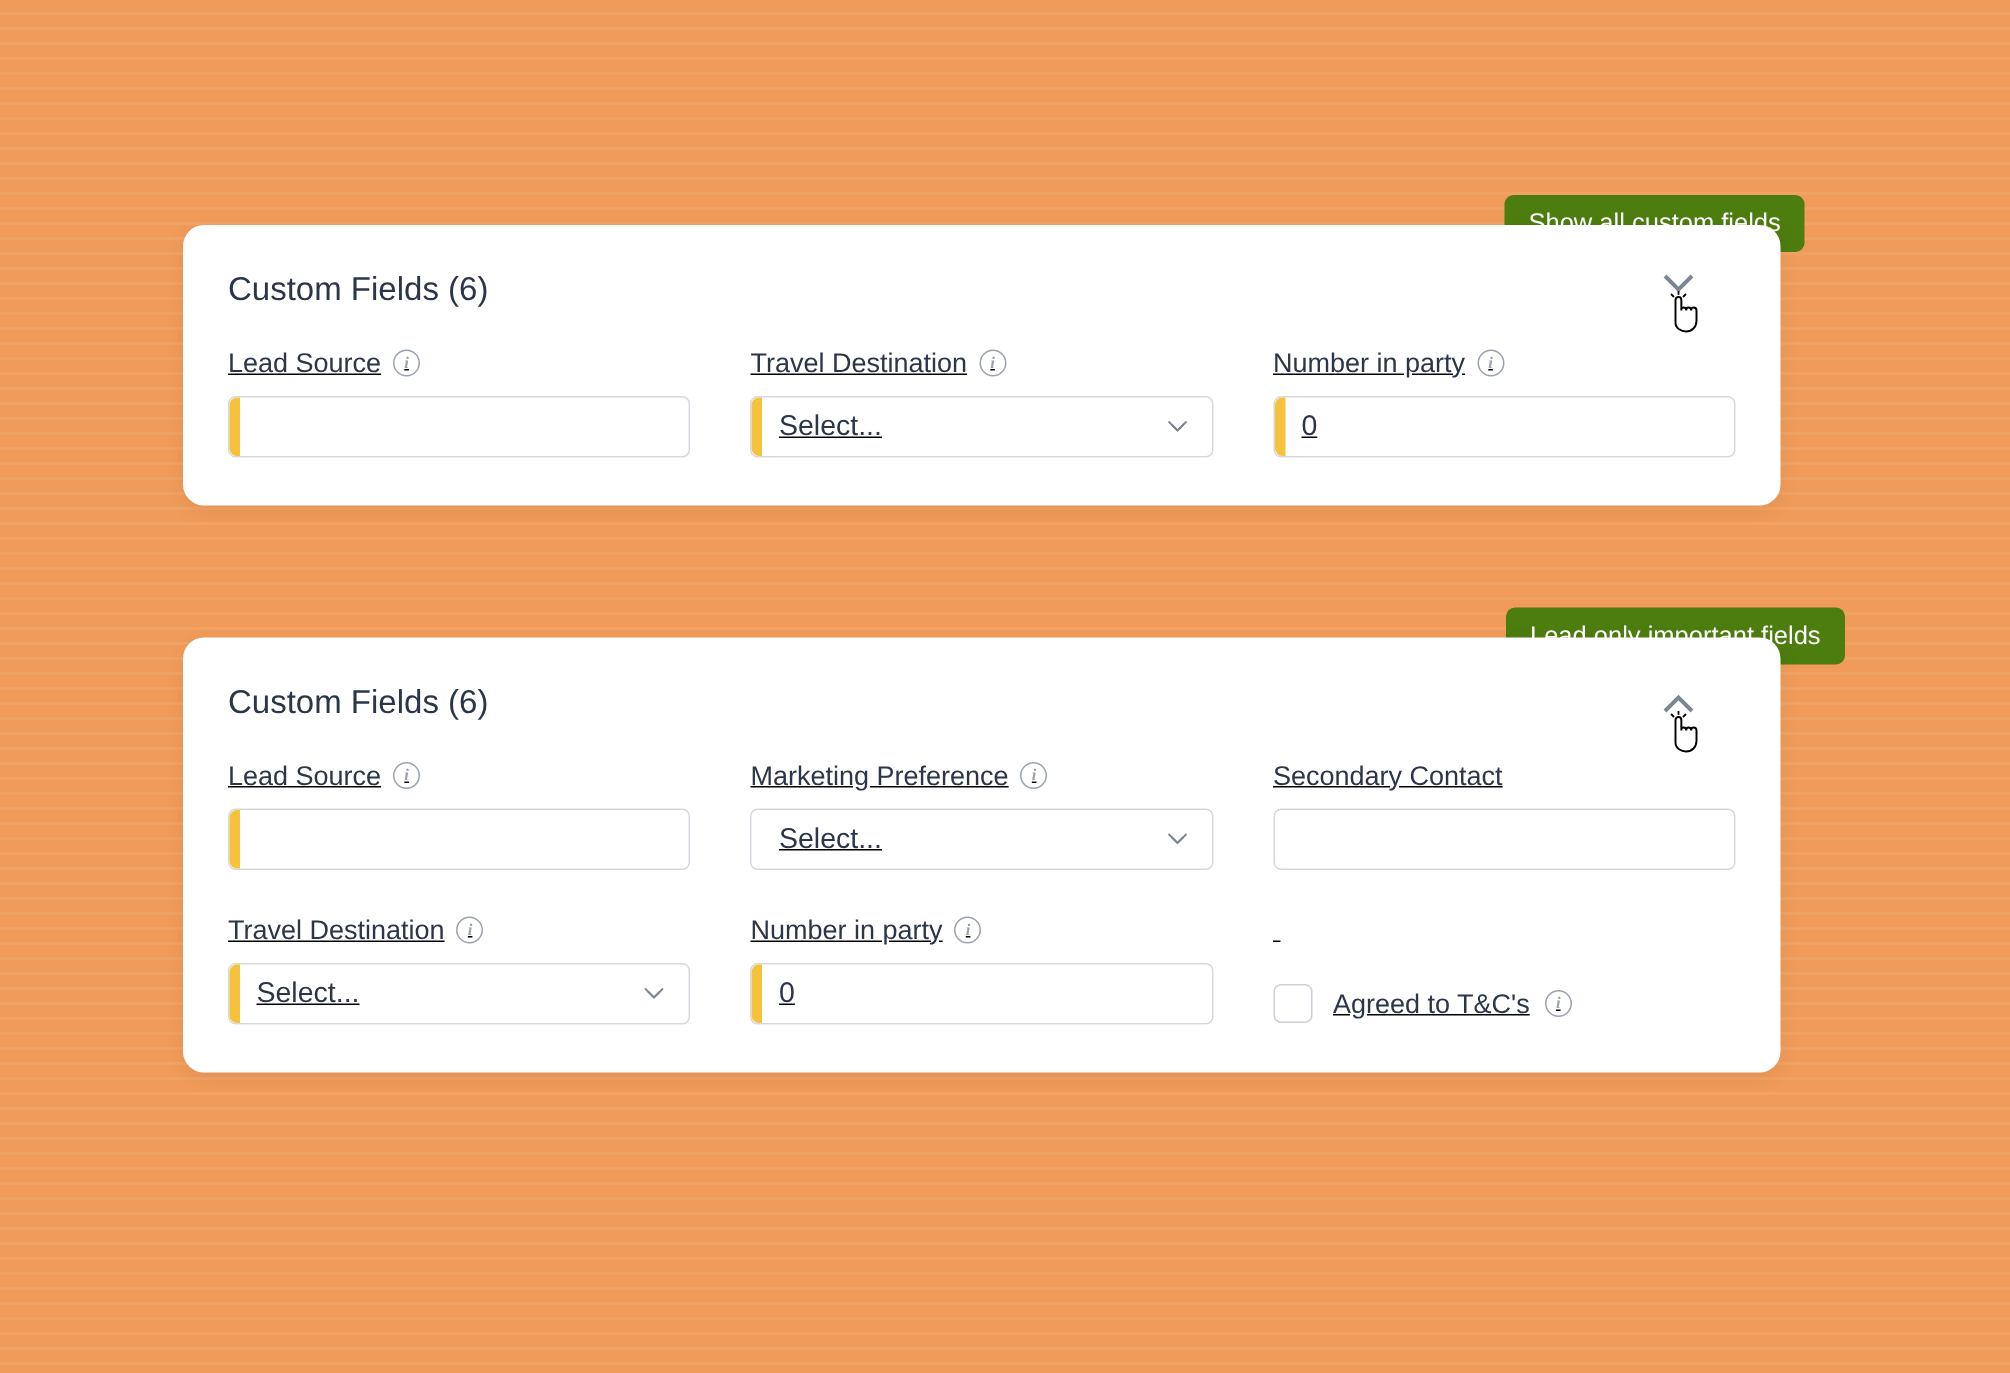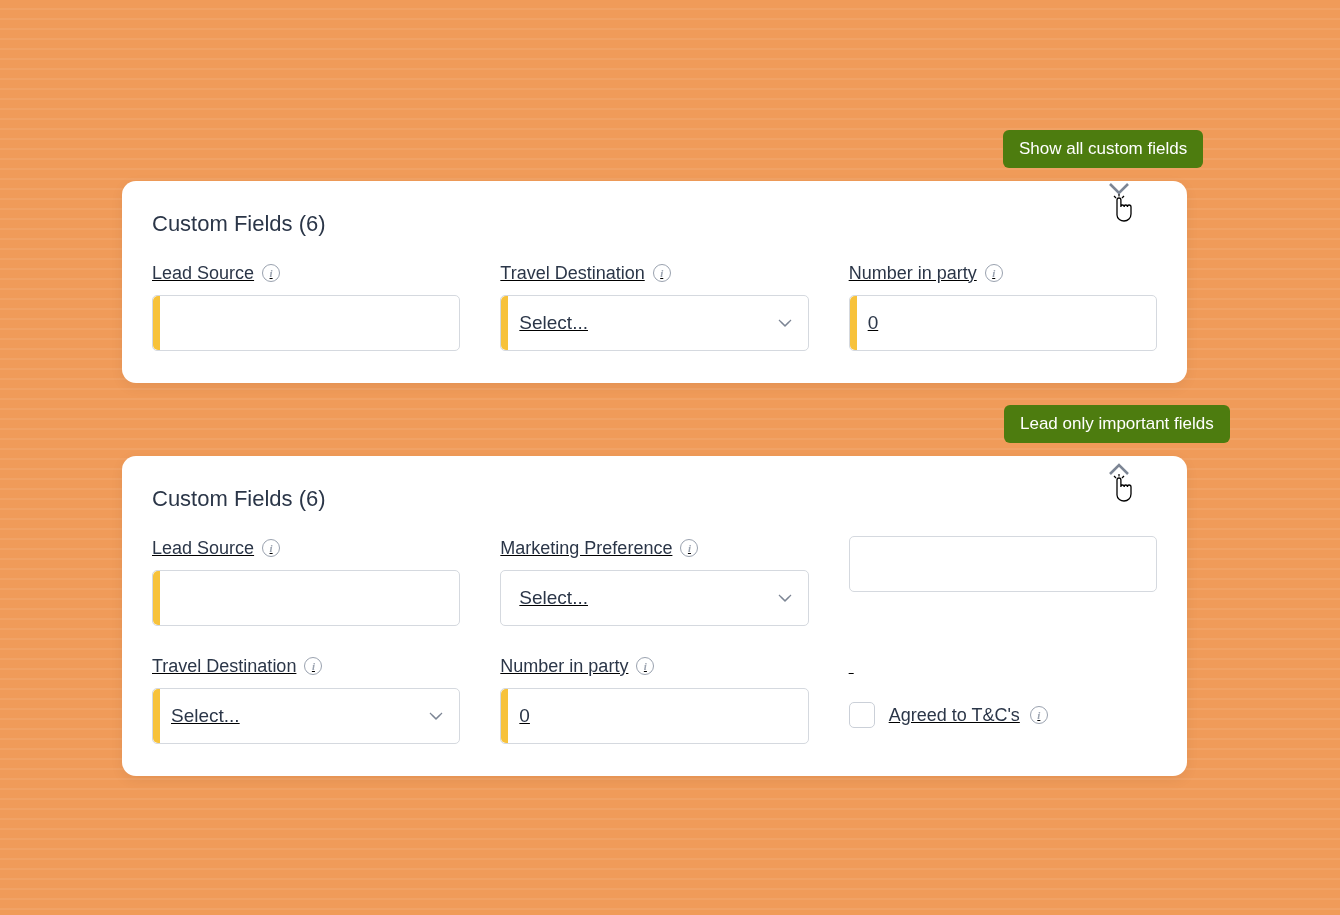--- a/index.html
+++ b/index.html
@@ -23,21 +23,20 @@
     pointer-events: none;
   }
   .panel {
     position: absolute;
     left: 122px;
     width: 1065px;
     background: #fff;
     border-radius: 14px;
     box-shadow: 0 4px 14px rgba(0,0,0,0.06);
     padding: 30px 30px 32px 30px;
-    margin-top: 31px;
   }
   #panel-1 { top: 150px; }
   #panel-2 { top: 425px; }
   .panel-title {
     font-size: 22px;
     font-weight: 500;
     color: #2B3648;
     margin-bottom: 24px;
   }
   .fields-row {
@@ -64,21 +63,21 @@
     align-items: center;
     justify-content: center;
     font-size: 11px;
     font-weight: 700;
     color: #9AA2AF;
     font-family: Georgia, serif;
     font-style: italic;
   }
   .input-wrap {
     position: relative;
-    height: 56px;
+    height: 41px;
     border: 1px solid #D5D9DF;
     border-radius: 5px;
     display: flex;
     align-items: center;
     padding: 0 16px 0 18px;
     font-size: 19px;
     color: #2B3648;
     background: #fff;
   }
   .input-wrap.important::before {
@@ -228,20 +227,23 @@
         <span class="select-text">Select...</span>
         <span class="caret">
           <svg width="14" height="10" viewBox="0 0 14 10">
               <path d="M1 1 L7 7 L13 1" fill="none" stroke="#7C8594" stroke-width="1.2"></path>
               <path d="M3 3 L7 7 L11 3" fill="none" stroke="#7C8594" stroke-width="1.2"></path>
             </svg>
         </span>
       </div>
     </div>
     <div class="field-group">
+      <div class="field-label">
+        <span>Secondary Contact</span>
+      </div>
       <div class="input-wrap">
         <span></span>
       </div>
     </div>
   </div>
 
   <div class="fields-row">
     <div class="field-group">
       <div class="field-label">
         <span>Travel Destination</span>

